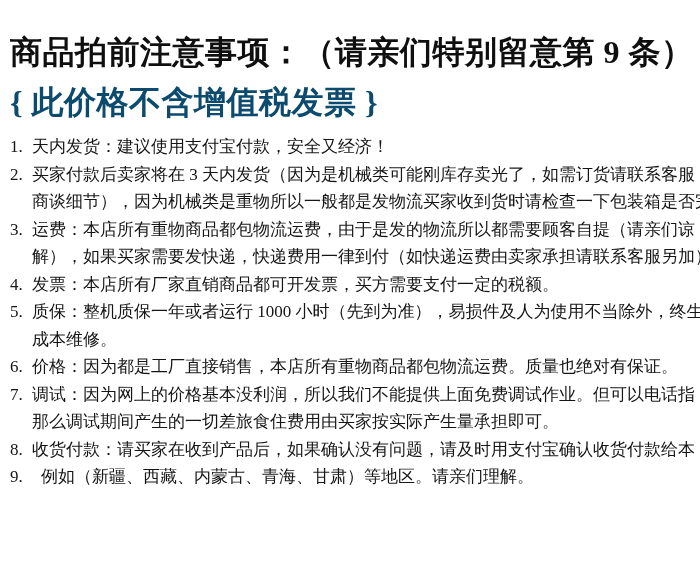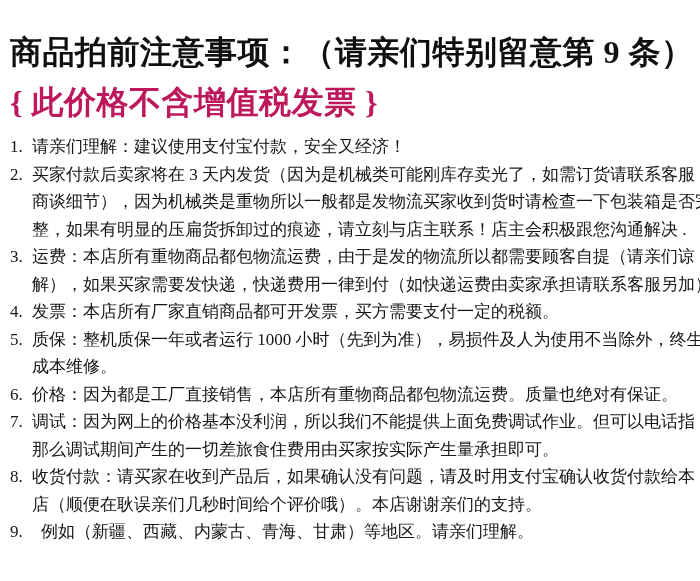--- a/index.html
+++ b/index.html
@@ -34,21 +34,21 @@
     color: #0f0f0f;
   }
   .subtitle {
     margin: 0;
     padding-top: 6px;
     font-size: 32px;
     font-weight: 700;
     line-height: 44px;
     letter-spacing: 0.5px;
     white-space: nowrap;
-    color: #be185d;
+    color: #0c4a6e;
   }
   .notice-list {
     list-style: none;
     margin: 9px 0 0 0;
     padding: 0;
     font-size: 17px;
     line-height: 27.5px;
     color: #151515;
   }
   .item {
@@ -71,27 +71,26 @@
 </style>
 </head>
 <body>
 
 <div class="doc">
   <h1 class="title">商品拍前注意事项：（请亲们特别留意第 9 条）</h1>
   <h2 class="subtitle">{ 此价格不含增值税发票 }</h2>
   <ol class="notice-list" id="notice-list">
       <li class="item">
         <span class="num">1.</span>
-        <div class="line">请亲们理解：建议使用支付宝付款，安全又经济！</div>
+        <div class="line">天内发货：建议使用支付宝付款，安全又经济！</div>
       </li>
       <li class="item">
         <span class="num">2.</span>
         <div class="line">买家付款后卖家将在 3 天内发货（因为是机械类可能刚库存卖光了，如需订货请联系客服</div>
         <div class="line">商谈细节），因为机械类是重物所以一般都是发物流买家收到货时请检查一下包装箱是否完</div>
-        <div class="line">整，如果有明显的压扁货拆卸过的痕迹，请立刻与店主联系！店主会积极跟您沟通解决 .</div>
       </li>
       <li class="item">
         <span class="num">3.</span>
         <div class="line">运费：本店所有重物商品都包物流运费，由于是发的物流所以都需要顾客自提（请亲们谅</div>
         <div class="line">解），如果买家需要发快递，快递费用一律到付（如快递运费由卖家承担请联系客服另加）。</div>
       </li>
       <li class="item">
         <span class="num">4.</span>
         <div class="line">发票：本店所有厂家直销商品都可开发票，买方需要支付一定的税额。</div>
       </li>
@@ -105,20 +104,19 @@
         <div class="line">价格：因为都是工厂直接销售，本店所有重物商品都包物流运费。质量也绝对有保证。</div>
       </li>
       <li class="item">
         <span class="num">7.</span>
         <div class="line">调试：因为网上的价格基本没利润，所以我们不能提供上面免费调试作业。但可以电话指</div>
         <div class="line">那么调试期间产生的一切差旅食住费用由买家按实际产生量承担即可。</div>
       </li>
       <li class="item">
         <span class="num">8.</span>
         <div class="line">收货付款：请买家在收到产品后，如果确认没有问题，请及时用支付宝确认收货付款给本</div>
-        <div class="line">店（顺便在耿误亲们几秒时间给个评价哦）。本店谢谢亲们的支持。</div>
       </li>
       <li class="item">
         <span class="num">9.</span>
         <div class="line">例如（新疆、西藏、内蒙古、青海、甘肃）等地区。请亲们理解。</div>
       </li>
     </ol>
 </div>
 
 </body></html>

